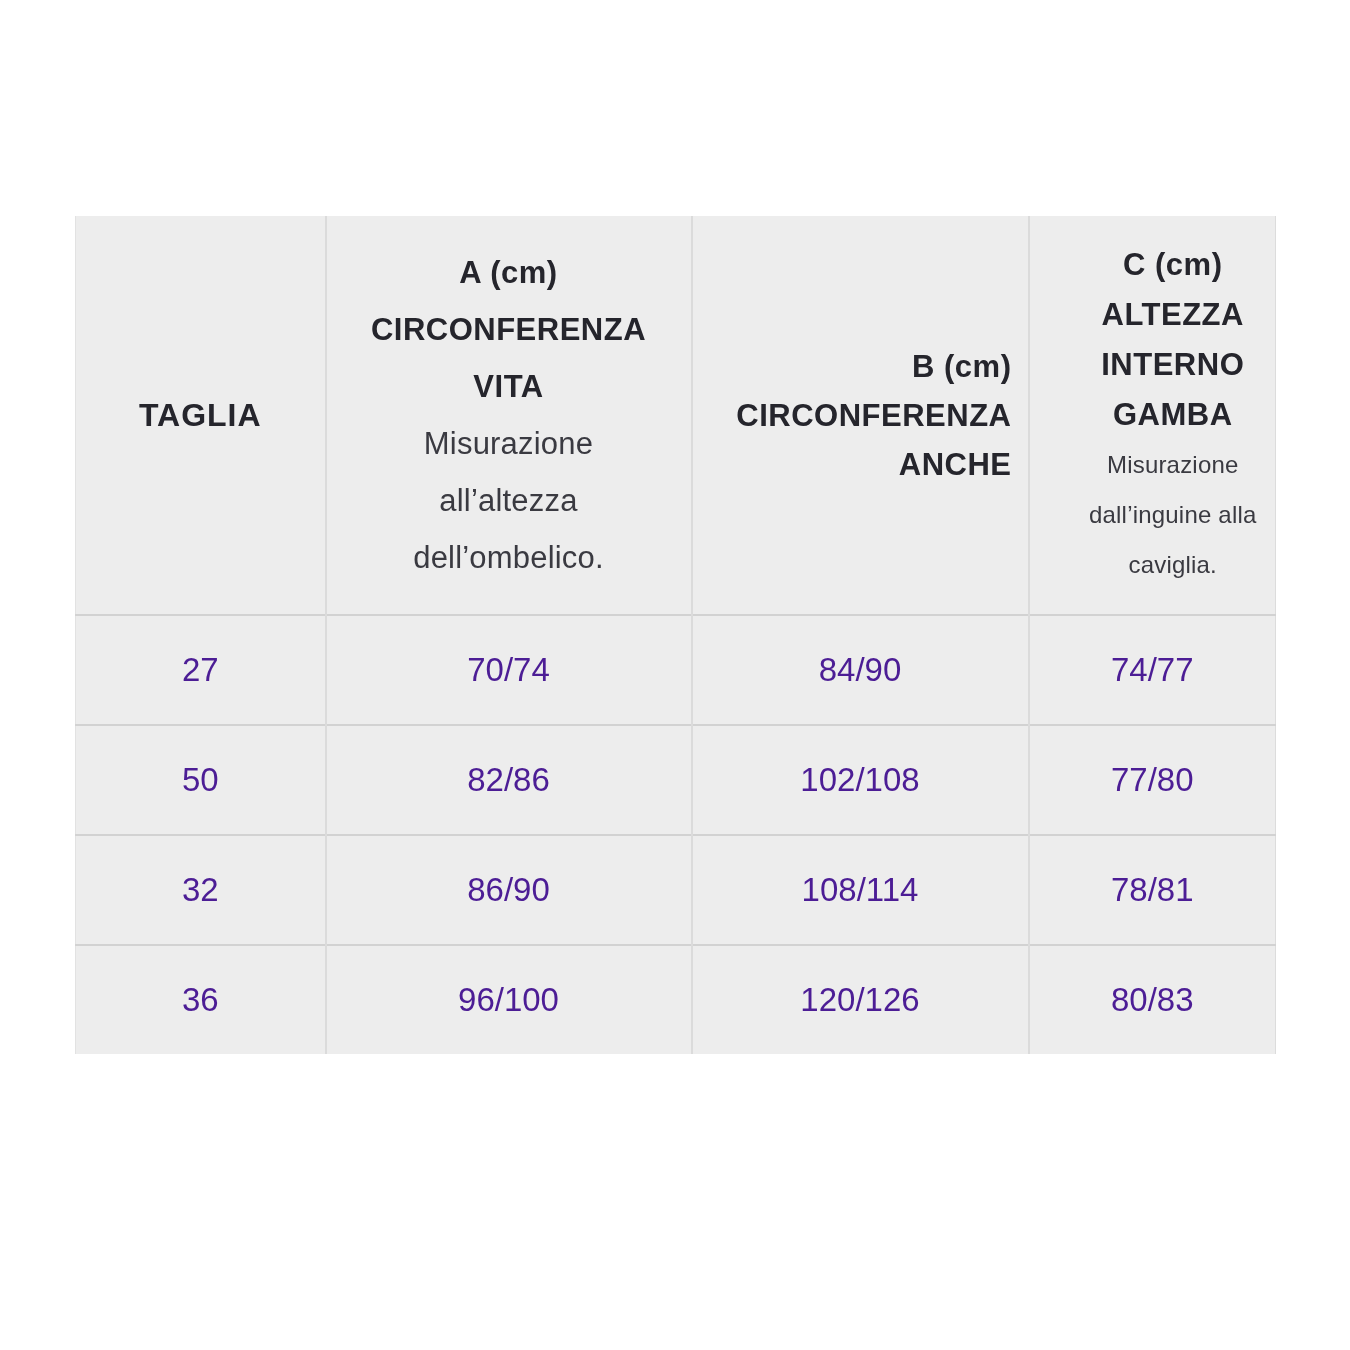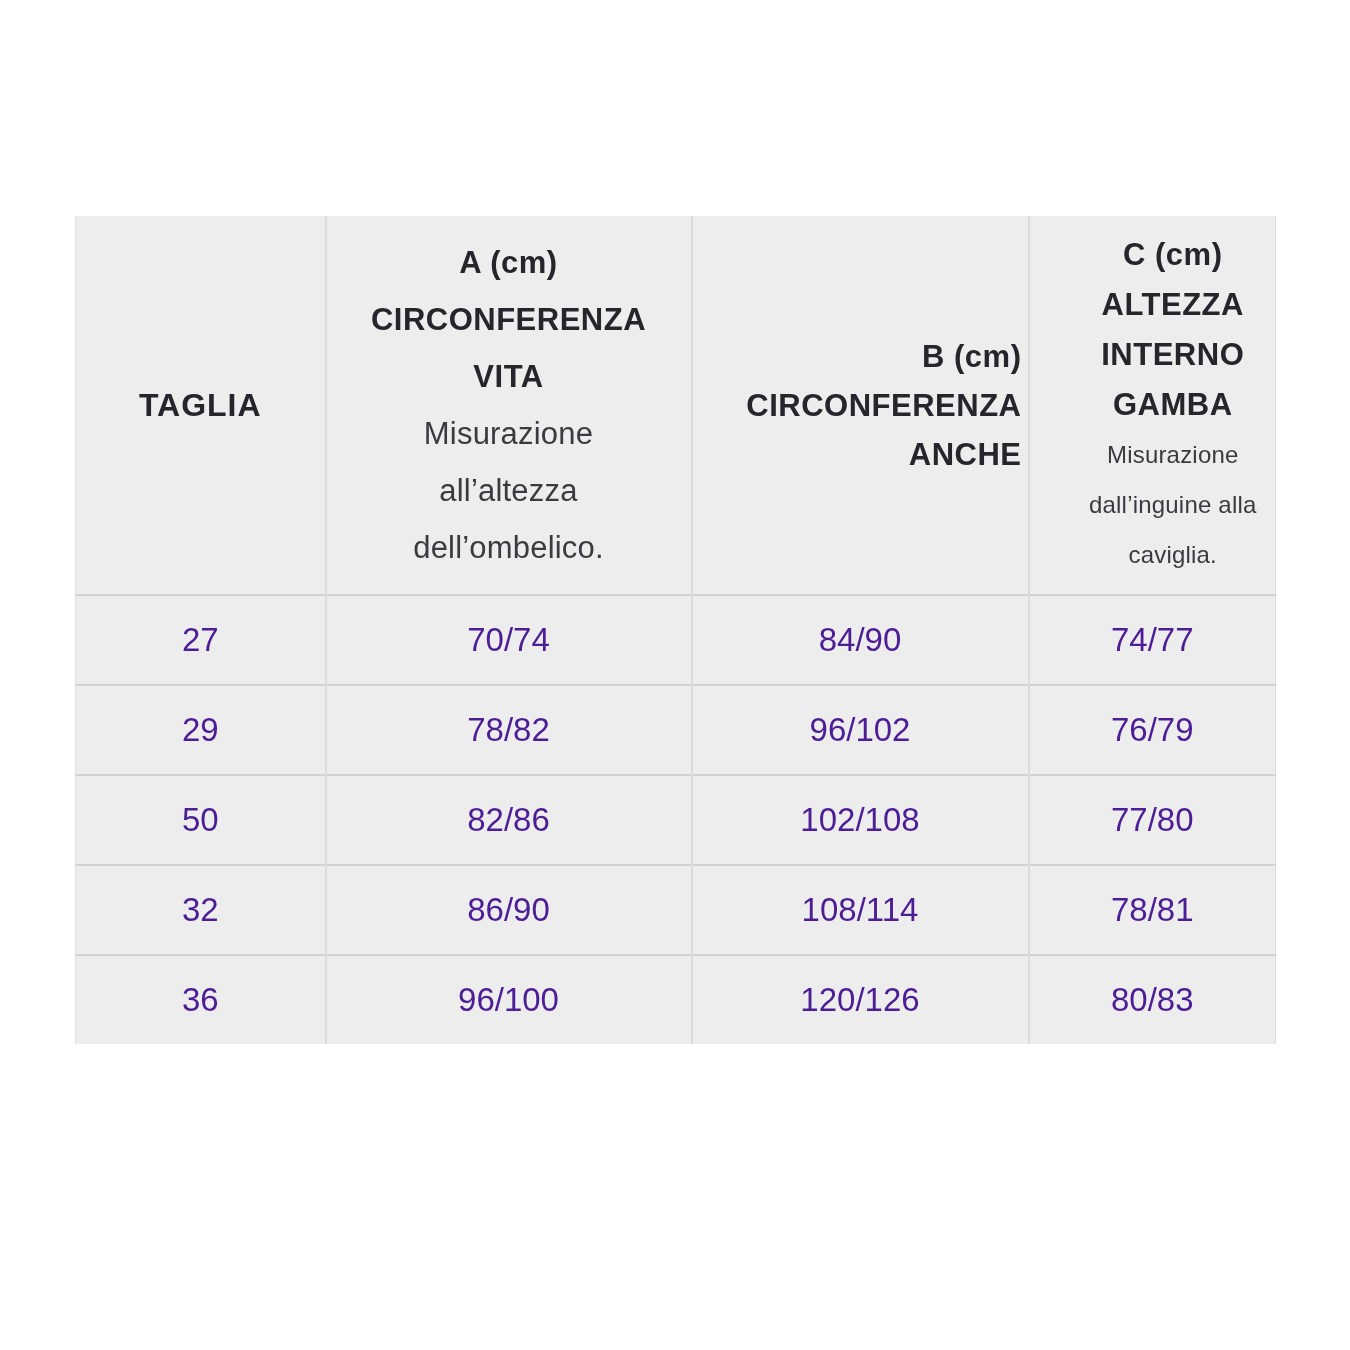--- a/index.html
+++ b/index.html
@@ -18,21 +18,21 @@
     border-collapse: collapse;
     table-layout: fixed;
     border-left: 1px solid #e2e2e2;
     border-right: 1px solid #dcdcdc;
   }
   .size-table th,
   .size-table td {
     background: #ededed;
     text-align: center;
     vertical-align: middle;
-    padding: 6px;
+    padding: 16px;
     margin: 0;
   }
   .size-table th + th,
   .size-table td + td {
     border-left: 2px solid #dbdbdb;
   }
   .size-table thead th {
     height: 366px;
     font-weight: normal;
   }
@@ -100,26 +100,20 @@
     </tr>
   </thead>
   <tbody>
     <tr>
       <td>27</td>
       <td>70/74</td>
       <td>84/90</td>
       <td>74/77</td>
     </tr>
     <tr>
-      <td>29</td>
-      <td>78/82</td>
-      <td>96/102</td>
-      <td>76/79</td>
-    </tr>
-    <tr>
       <td>50</td>
       <td>82/86</td>
       <td>102/108</td>
       <td>77/80</td>
     </tr>
     <tr>
       <td>32</td>
       <td>86/90</td>
       <td>108/114</td>
       <td>78/81</td>

